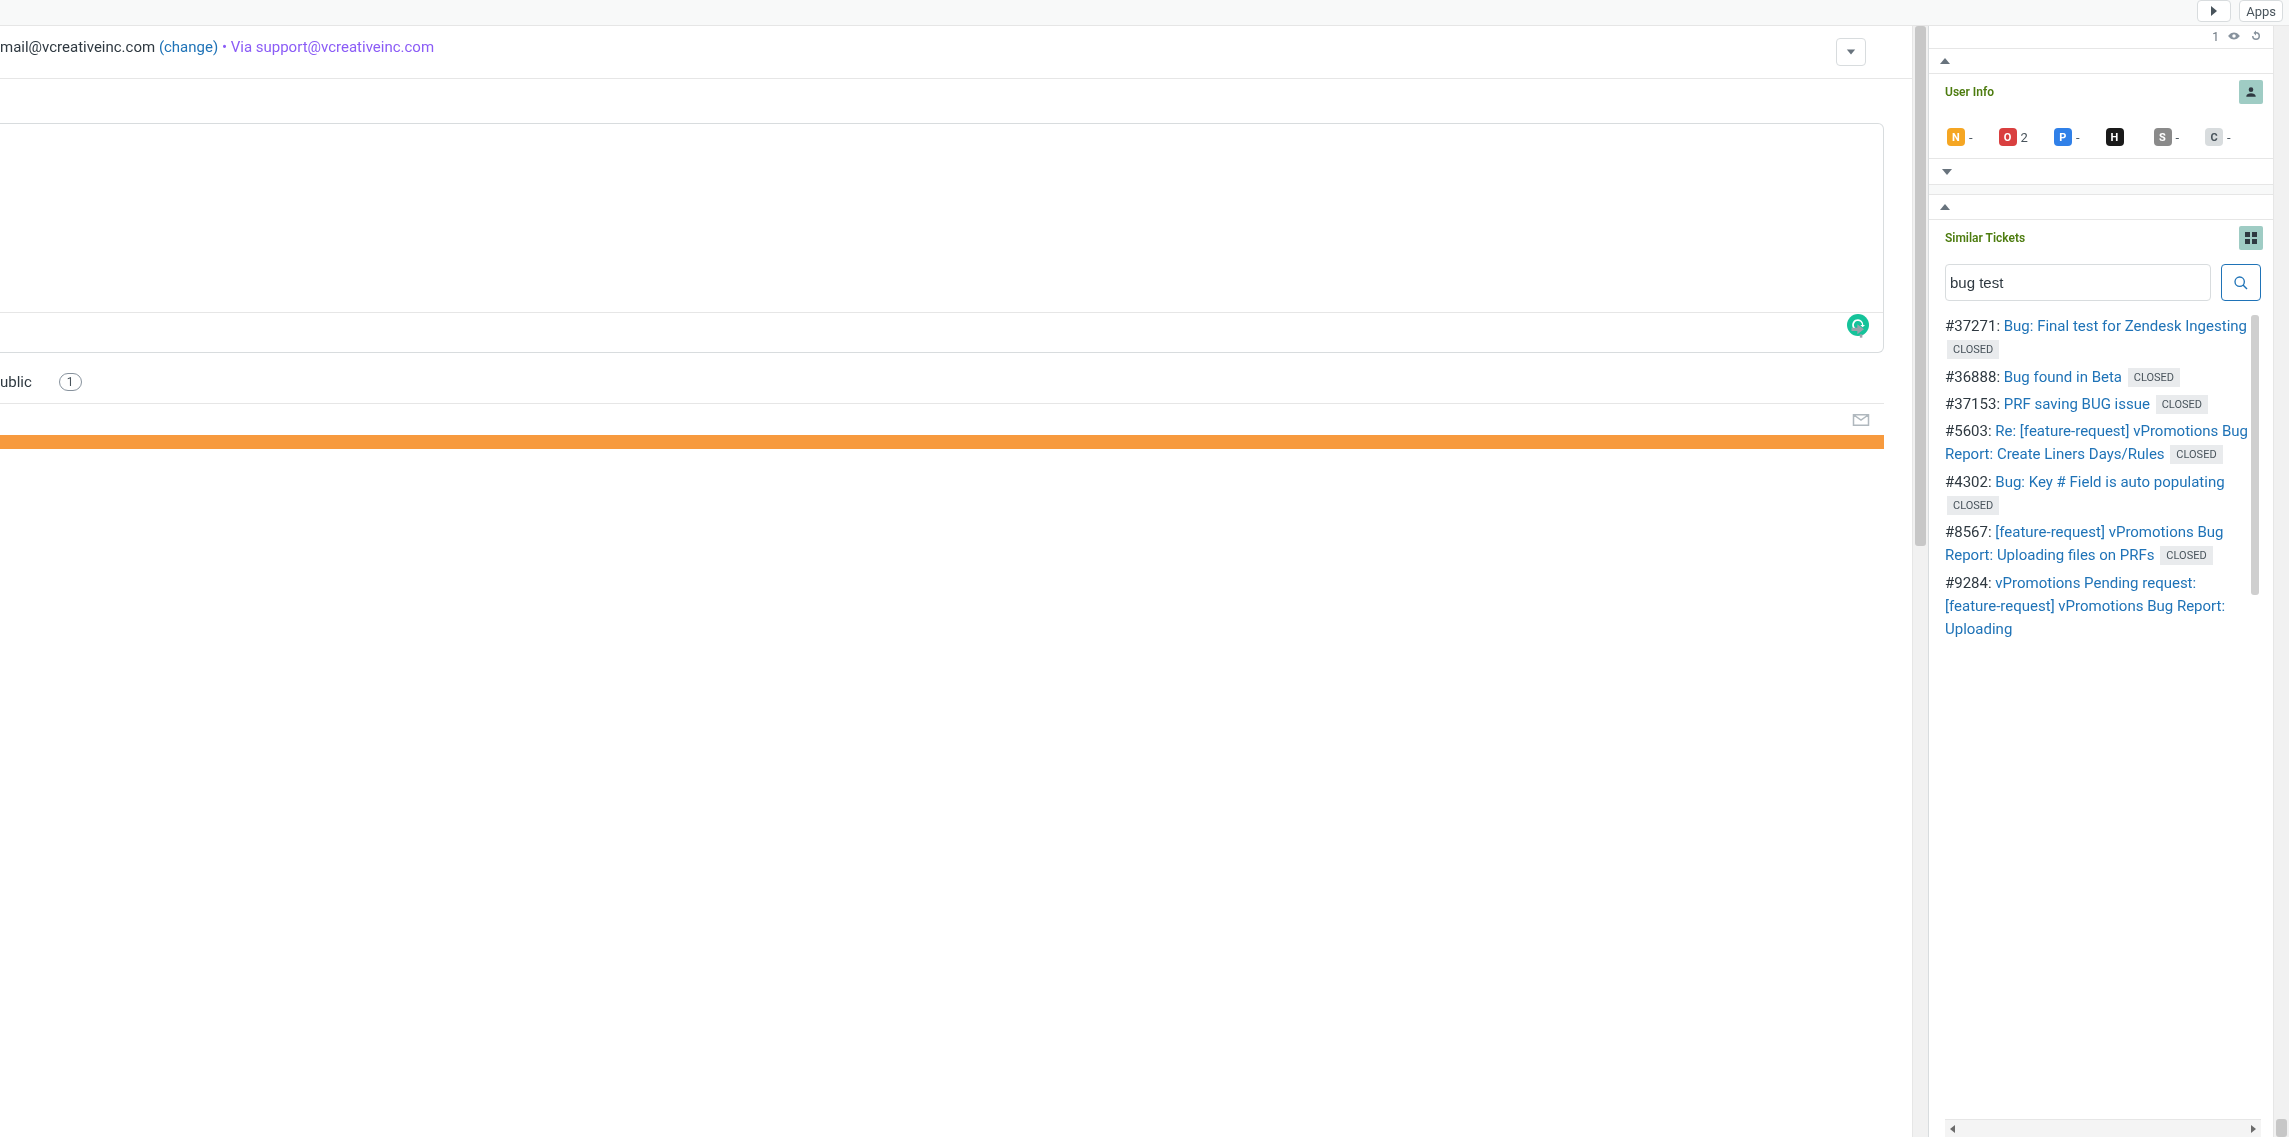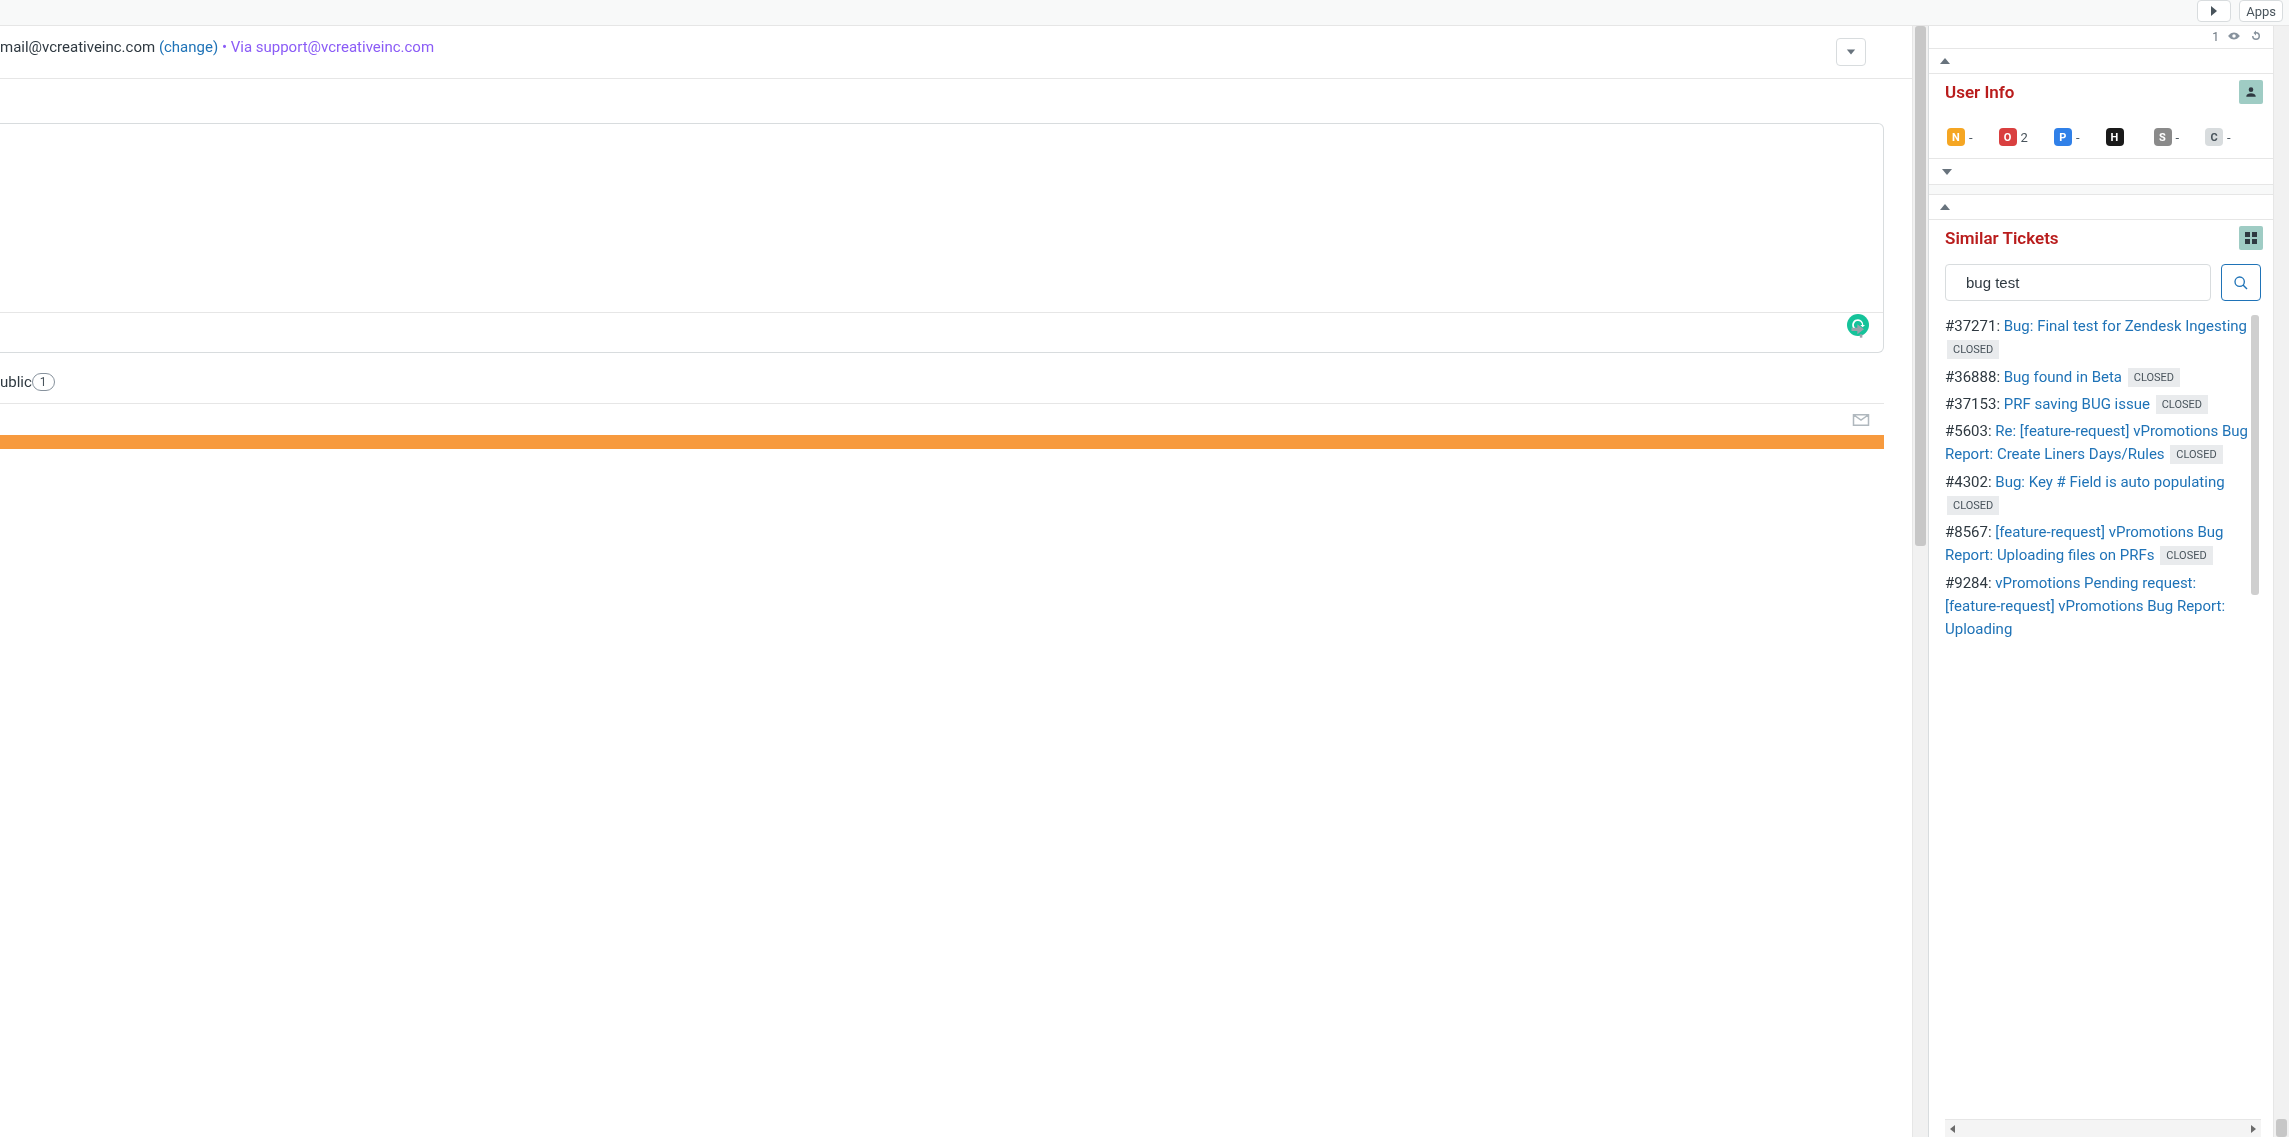--- a/index.html
+++ b/index.html
@@ -29,21 +29,21 @@
   .divider { height: 1px; background: #e6e6e6; }
   .spacer-sm { height: 44px; }
 
   .editor-box { border: 1px solid #d8dcde; border-left: none; border-radius: 0 6px 6px 0; margin-right: 28px; height: 230px; position: relative; background: #fff; }
   .editor-box .grammarly { position: absolute; right: 14px; bottom: 16px; width: 22px; height: 22px; border-radius: 50%; background: #15c39a; display:flex; align-items:center; justify-content:center; }
   .editor-box .grammarly svg { width:14px; height:14px; fill:#fff; }
   .editor-footer { height: 40px; border-top: 1px solid #e6e6e6; position:absolute; bottom:0; left:0; right:0; display:flex; align-items:center; justify-content:flex-end; padding-right: 14px; }
   .editor-footer svg { width: 20px; height: 20px; fill: #87929d; }
 
   .conv-section { padding: 20px 0 8px 0; margin-right: 28px; }
-  .conv-header { display: flex; align-items: center; gap: 0; font-size: 15px; color: #2f3941; padding-left: 0; }
+  .conv-header { display: flex; align-items: center; gap: 27px; font-size: 15px; color: #2f3941; padding-left: 0; }
   .conv-header .count { border: 1px solid #87929d; border-radius: 10px; padding: 0 7px; font-size: 12px; line-height: 16px; color: #49545c; }
 
   .convo-item { border-top: 1px solid #e6e6e6; margin-top: 12px; padding: 8px 0 0 0; }
   .convo-item .mail-row { display:flex; justify-content:flex-end; padding-right: 14px; margin-bottom: 4px; }
   .convo-item .mail-row svg { width: 18px; height: 14px; fill: #b0b8be; }
   .convo-item .orange-stripe { height: 14px; background: #f79a3e; }
 
   
   .main-scroll { width: 16px; background: #f1f1f1; border-left: 1px solid #e6e6e6; position: relative; }
   .main-scroll .thumb { position: absolute; top: 0; left: 2px; right: 2px; height: 520px; background: #c7c7c7; border-radius: 3px; }
@@ -51,21 +51,21 @@
   
   .sidebar { width: 345px; display: flex; flex-direction: column; border-left: 1px solid #d8dcde; background: #fff; }
   .sidebar-top { height: 22px; display: flex; justify-content: flex-end; align-items: center; gap:8px; padding-right: 10px; font-size: 12px; color: #68737d; }
   .sidebar-top svg { width: 14px; height: 12px; fill: #87929d; }
   .sidebar-top .reload { cursor:pointer; }
 
   .panel { border-top: 1px solid #e6e6e6; }
   .panel .toggle-row { height: 24px; display: flex; align-items: center; padding-left: 10px; }
   .panel .toggle-row svg { width: 12px; height: 10px; fill: #68737d; }
   .panel-header { display: flex; justify-content: space-between; align-items: center; padding: 6px 10px 8px 16px; border-top: 1px solid #e6e6e6;}
-  .panel-title { font-size: 17px; font-weight: 600; color: #b91c1c; }
+  .panel-title { font-size: 12px; font-weight: 600; color: #4d7c0f; }
   .panel-icon { width: 24px; height: 24px; background: #9fccc4; display:flex; align-items:center; justify-content:center; border-radius:2px; }
   .panel-icon svg { width: 14px; height: 14px; fill: #2f3941; }
   .panel-icon.grid svg { width: 12px; height: 12px; }
 
   .user-info-body { padding: 2px 12px 10px 16px; }
   .user-row { display: flex; align-items: flex-start; gap: 12px; }
   .avatar { width: 30px; height: 30px; border-radius: 50%; background: #87929d; display:flex; align-items:center; justify-content:center; flex-shrink:0; margin-top:2px; }
   .avatar svg { width: 18px; height: 18px; fill: #fff; }
   .user-meta { flex: 1; }
   .user-name { font-size: 15px; font-weight: 600; color: #2f3941; }
@@ -84,21 +84,21 @@
   .box.s { background:#8a8a8a; }
   .box.c { background:#d8dcde; color:#49545c; }
 
   .expand-row { border-top:1px solid #e6e6e6; height:26px; display:flex; align-items:center; padding-left:12px; }
   .expand-row svg { width:12px; height:10px; fill:#68737d; }
 
   .panel-gap { height: 10px; background:#f8f9f9; border-top:1px solid #e6e6e6; }
 
   .similar-body { padding: 6px 12px 0 16px; display:flex; flex-direction:column; flex:1; overflow:hidden; }
   .search-row { display: flex; gap: 10px; margin-bottom: 14px; }
-  .search-row input { flex:1; border:1px solid #d8dcde; border-radius:4px; padding: 9px 20px; font-size:15px; color:#2f3941; outline:none; }
+  .search-row input { flex:1; border:1px solid #d8dcde; border-radius:4px; padding: 9px 4px; font-size:15px; color:#2f3941; outline:none; }
   .search-row .sbtn { width:40px; border:1px solid #1f73b7; border-radius:4px; background:#fff; display:flex; align-items:center; justify-content:center; cursor:pointer; }
   .search-row .sbtn svg { width:16px; height:16px; fill:none; stroke:#1f73b7; stroke-width:2; }
 
   .results { flex:1; overflow: hidden; position:relative; }
   .results-inner { padding-right: 6px; }
   .result { font-size: 15px; line-height: 1.55; margin-bottom: 4px; }
   .result .tid { color:#2f3941; }
   .result a { color:#1f73b7; text-decoration:none; }
   .badge { display:inline-block; background:#e9ebed; color:#49545c; font-size:11px; padding:1px 6px; border-radius:0; margin-left:2px; vertical-align:1px; }
 

